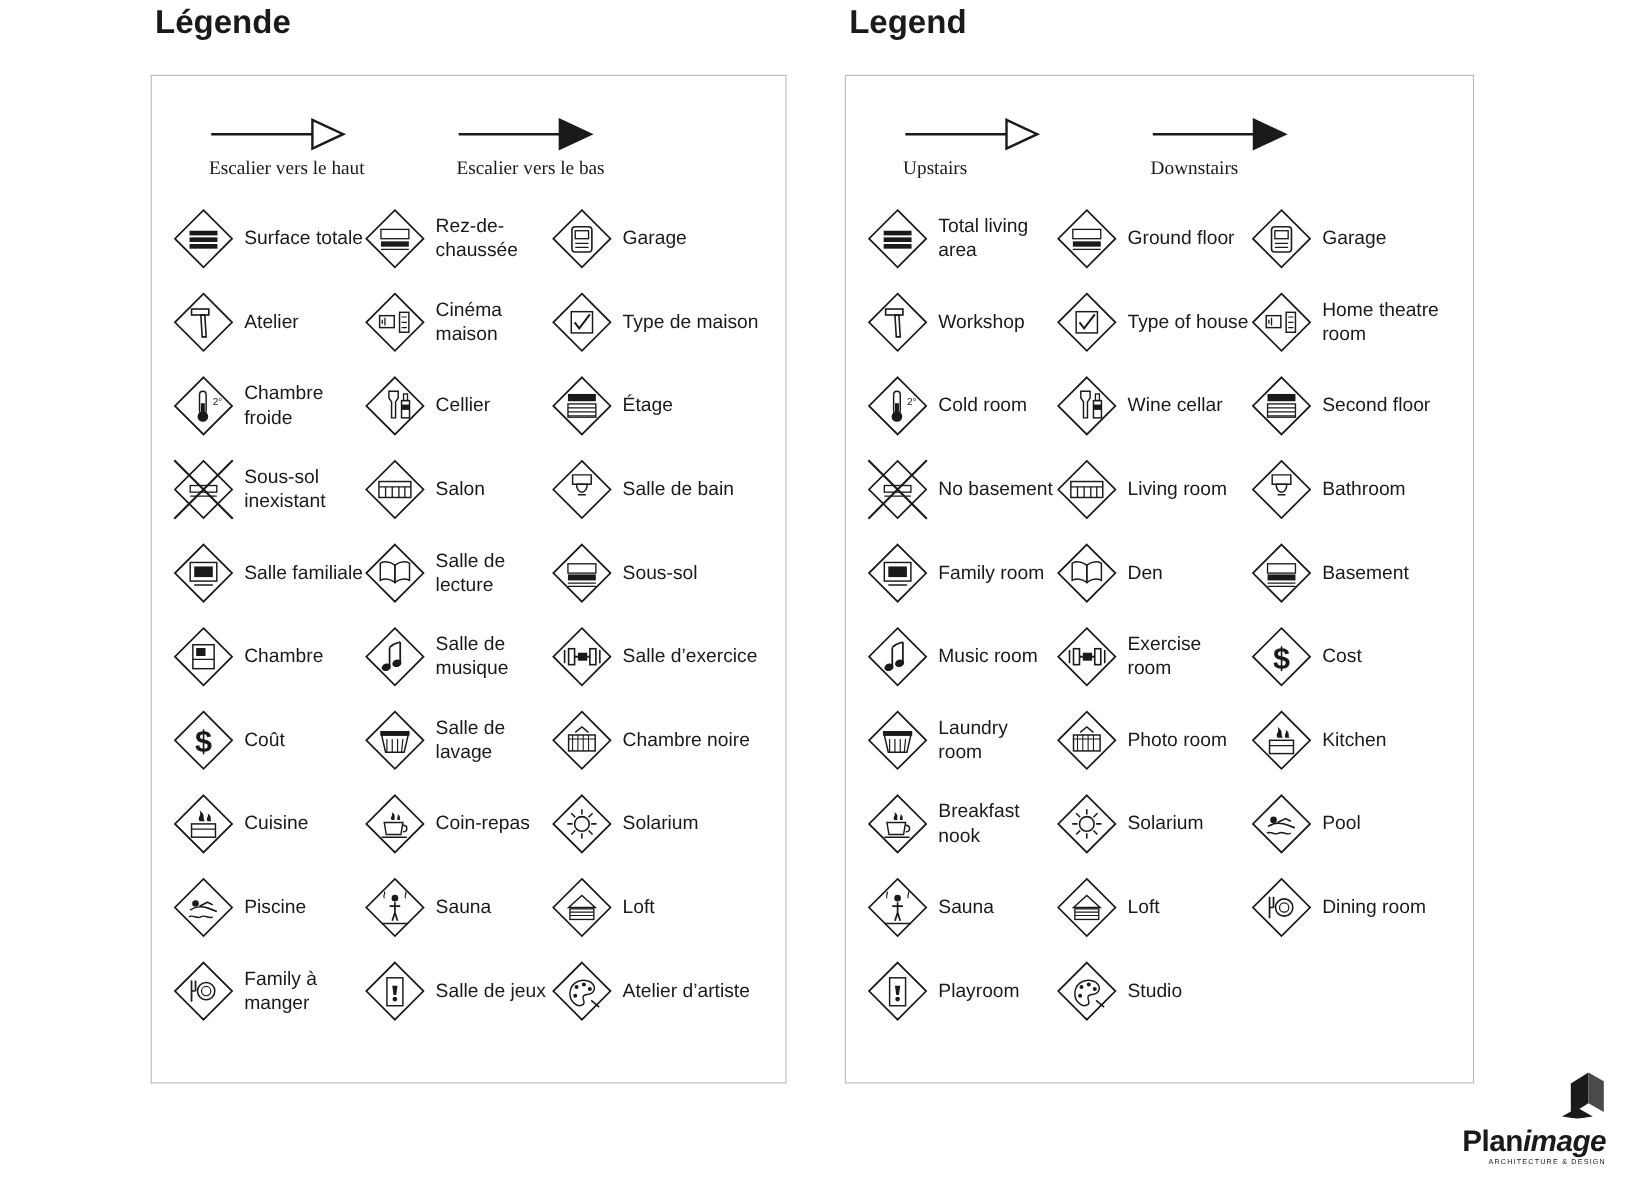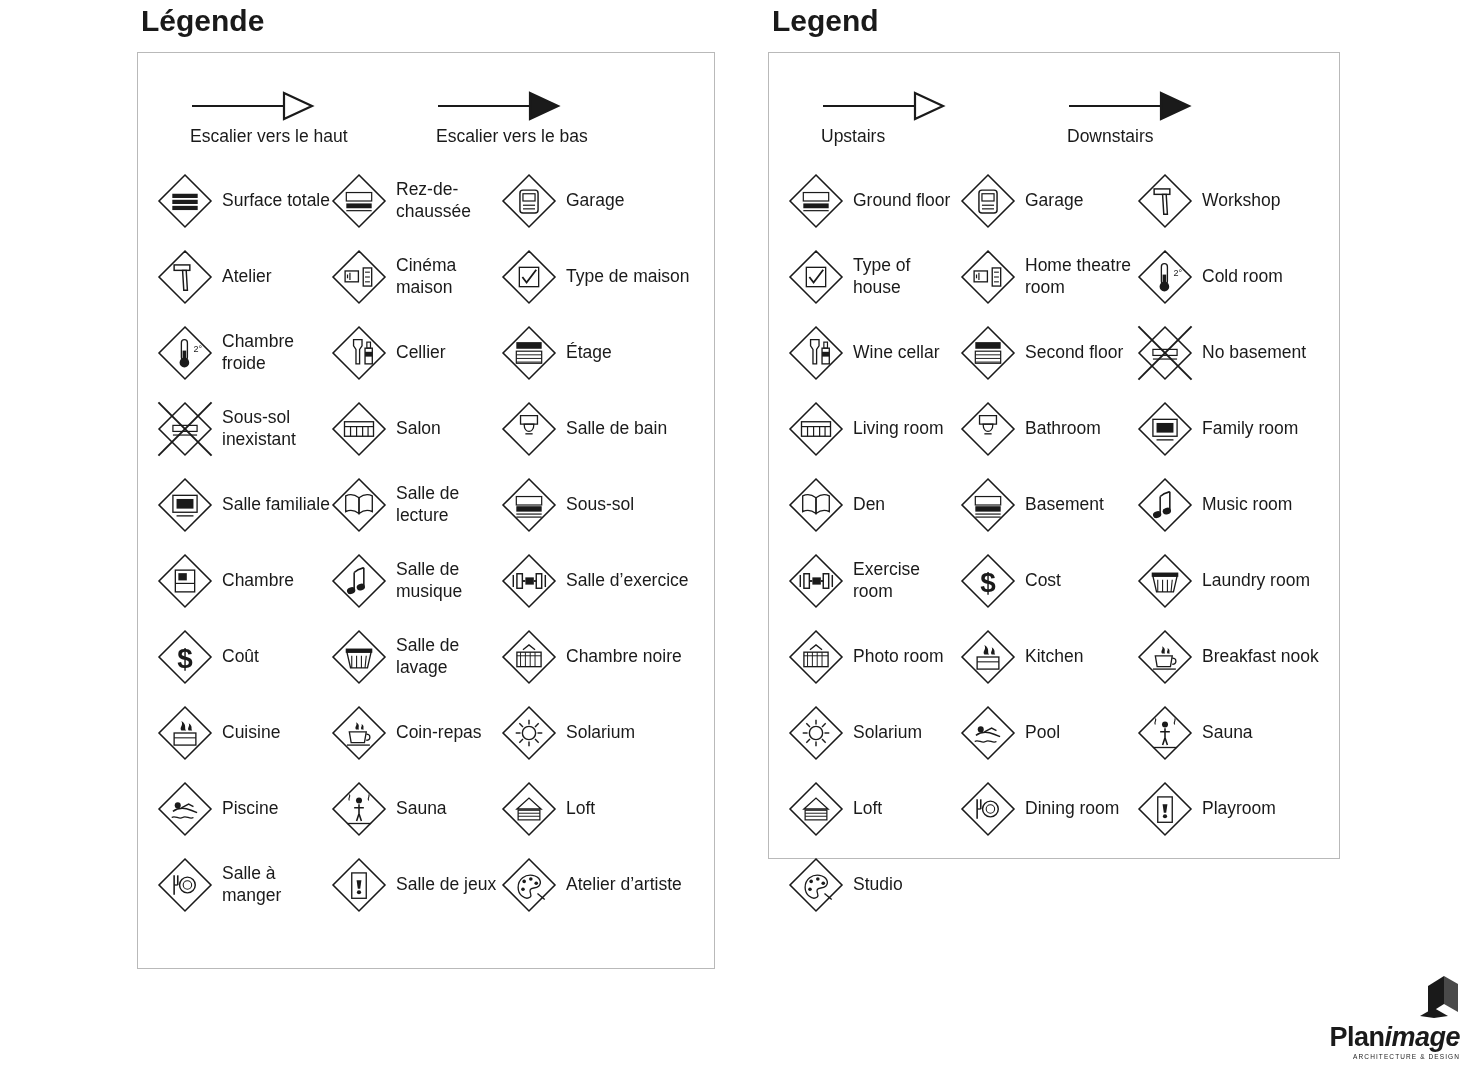--- a/index.html
+++ b/index.html
@@ -11,33 +11,34 @@
     color: #1a1a1a;
     overflow: hidden;
   }
   .page { position: relative; width: 1478px; height: 1074px; }
 
   .panel { position: absolute; }
   .panel-title {
     font-size: 30px;
     font-weight: bold;
     letter-spacing: 0px;
-    margin: 0 0 14px 4px;
+    margin: 0 0 30px 4px;
   }
   .panel-box {
     border: 1px solid #b9b9b9;
     background: #fff;
     padding: 26px 18px 20px 18px;
   }
 
   
   .arrows {
     display: flex;
-    gap: 48px;
+    gap: 27px;
     margin: 10px 0 16px 34px;
+    font-family: Liberation Serif, serif;
   }
   .arrow-item { width: 198px; }
   .arrow-svg { display: block; }
   .arrow-label {
     font-size: 17.5px;
     margin-top: 3px;
     white-space: nowrap;
   }
 
   
@@ -63,21 +64,21 @@
     color: #1a1a1a;
   }
 
   
   .fr { left: 137px; top: 4px; }
   .fr .panel-box { width: 578px; height: 917px; }
   .fr .sym-grid { grid-template-columns: 174px 170px 196px; }
 
   
   .en { left: 768px; top: 4px; }
-  .en .panel-box { width: 572px; height: 807px; }
+  .en .panel-box { width: 572px; height: 917px; }
   .en .sym-grid { grid-template-columns: 172px 177px 186px; }
 
   
   .logo {
     position: absolute;
     right: 18px; bottom: 14px;
     text-align: right;
   }
   .logo-row { display: flex; align-items: flex-end; justify-content: flex-end; text-align: center; }
   .logo-text {
@@ -519,21 +520,21 @@
     <polygon points="48,5 91,48 48,91 5,48" fill="#fff" stroke="#1a1a1a" stroke-width="2.6"></polygon>
 
     <circle cx="52" cy="48" r="13" fill="none" stroke="#1a1a1a" stroke-width="2.4"></circle>
     <circle cx="52" cy="48" r="7" fill="none" stroke="#1a1a1a" stroke-width="1.8"></circle>
     <line x1="30" y1="32" x2="30" y2="64" stroke="#1a1a1a" stroke-width="2.6"></line>
     <line x1="36" y1="32" x2="36" y2="48" stroke="#1a1a1a" stroke-width="2.6"></line>
     <line x1="30" y1="48" x2="36" y2="48" stroke="#1a1a1a" stroke-width="2.2"></line>
 
   </svg>
             </span>
-            <span class="sym-label">Salle à manger</span>
+            <span class="sym-label">Family à manger</span>
           </div>
           <div class="sym-cell">
             <span class="sym-icon">
               <svg width="58" height="58" viewBox="0 0 96 96">
     <polygon points="48,5 91,48 48,91 5,48" fill="#fff" stroke="#1a1a1a" stroke-width="2.6"></polygon>
 
     <rect x="36" y="28" width="24" height="42" fill="none" stroke="#1a1a1a" stroke-width="2.2"></rect>
     <path d="M44 40 l8 0 l-2 14 l-4 0 z" fill="#1a1a1a"></path>
     <circle cx="48" cy="60" r="3.5" fill="#1a1a1a"></circle>
 
@@ -585,20 +586,33 @@
           <div class="arrow-label">Downstairs</div>
         </div>
       </div>
 
       <div class="sym-grid" id="grid-en">
           <div class="sym-cell">
             <span class="sym-icon">
               <svg width="58" height="58" viewBox="0 0 96 96">
     <polygon points="48,5 91,48 48,91 5,48" fill="#fff" stroke="#1a1a1a" stroke-width="2.6"></polygon>
 
+    <rect x="27" y="36" width="42" height="7" fill="#1a1a1a"></rect>
+    <rect x="27" y="46" width="42" height="7" fill="#1a1a1a"></rect>
+    <rect x="27" y="56" width="42" height="7" fill="#1a1a1a"></rect>
+
+  </svg>
+            </span>
+            <span class="sym-label">Total living area</span>
+          </div>
+          <div class="sym-cell">
+            <span class="sym-icon">
+              <svg width="58" height="58" viewBox="0 0 96 96">
+    <polygon points="48,5 91,48 48,91 5,48" fill="#fff" stroke="#1a1a1a" stroke-width="2.6"></polygon>
+
     <rect x="27" y="34" width="42" height="14" fill="none" stroke="#1a1a1a" stroke-width="2"></rect>
     <rect x="27" y="52" width="42" height="8" fill="#1a1a1a"></rect>
     <line x1="27" y1="64" x2="69" y2="64" stroke="#1a1a1a" stroke-width="2"></line>
 
   </svg>
             </span>
             <span class="sym-label">Ground floor</span>
           </div>
           <div class="sym-cell">
             <span class="sym-icon">

